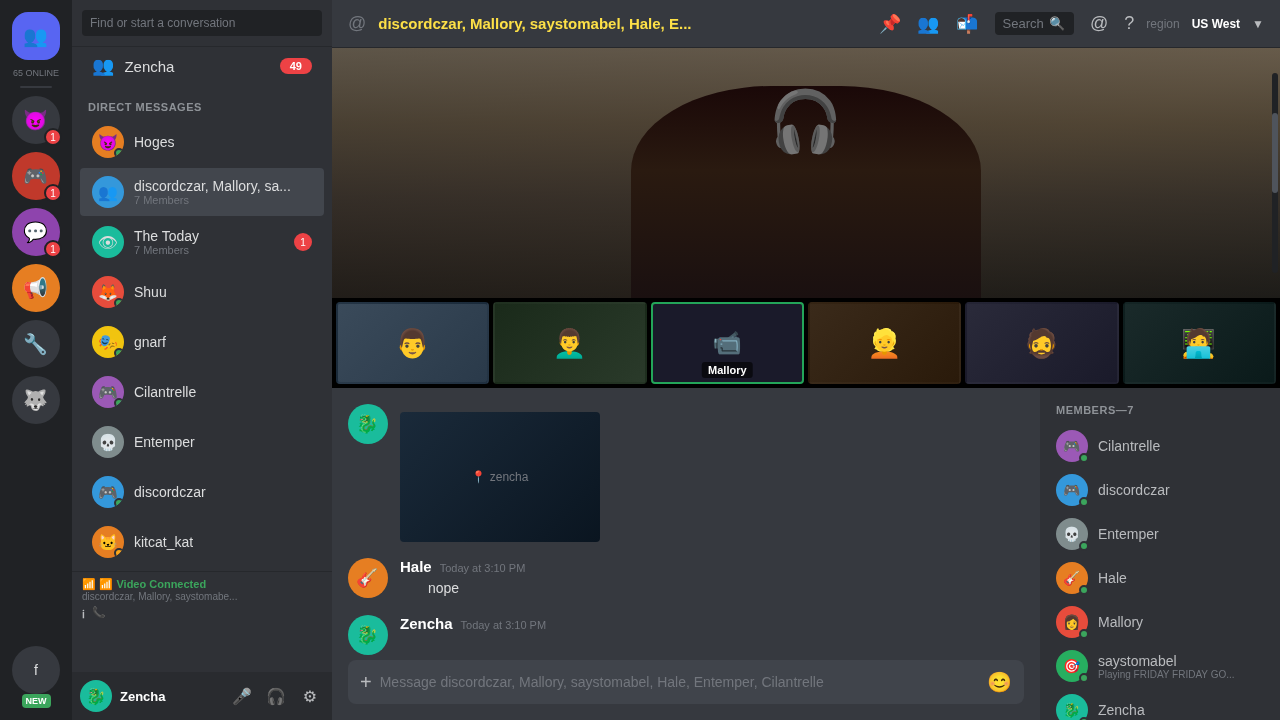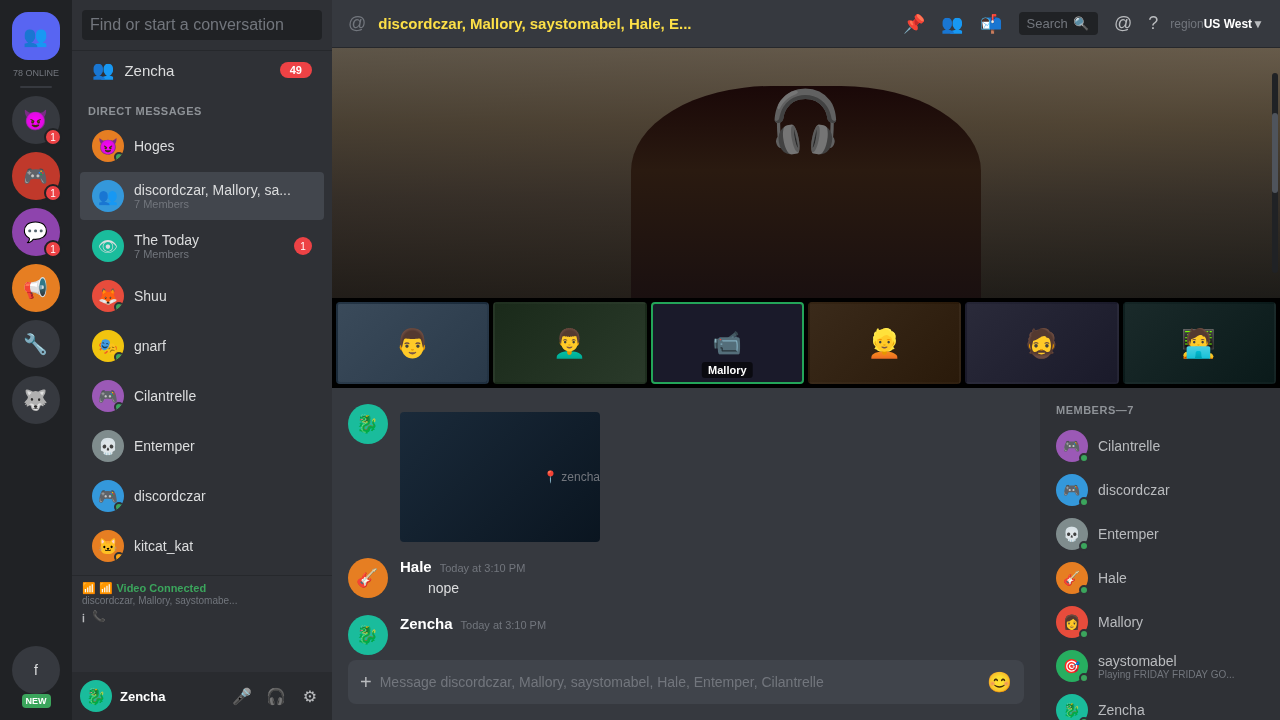--- a/index.html
+++ b/index.html
@@ -25,21 +25,21 @@
     .new-badge { background: #3ba55c; color: white; font-size: 9px; font-weight: 700; padding: 2px 4px; border-radius: 4px; margin-top: -4px; }
 
     
     #dm-sidebar {
       width: 260px; min-width: 260px; background: #2f3136; display: flex; flex-direction: column;
     }
     #search-bar {
       padding: 10px 10px; background: #2f3136; border-bottom: 1px solid #26282c;
     }
     #search-bar input {
-      width: 100%; background: #202225; border: none; border-radius: 4px; padding: 6px 8px; color: #dcddde; font-size: 16px; outline: none;
+      width: 100%; background: #202225; border: none; border-radius: 4px; padding: 6px 8px; color: #dcddde; font-size: 12px; outline: none;
     }
     #search-bar input::placeholder { color: #72767d; }
     .dm-section-header {
       padding: 16px 16px 4px; font-size: 11px; font-weight: 700; color: #8e9297; text-transform: uppercase; letter-spacing: 0.5px;
     }
     .friends-row {
       display: flex; align-items: center; padding: 8px 12px; cursor: pointer; border-radius: 4px; margin: 0 8px; justify-content: space-between;
     }
     .friends-left { display: flex; align-items: center; gap: 10px; }
     .friends-icon { font-size: 18px; color: #8e9297; }
@@ -86,21 +86,21 @@
       height: 48px; background: #36393f; border-bottom: 1px solid #26282c; display: flex; align-items: center; padding: 0 16px; gap: 12px; flex-shrink: 0;
     }
     .channel-title { font-size: 15px; font-weight: 700; color: #fde047; flex: 1; white-space: nowrap; overflow: hidden; text-overflow: ellipsis; }
     .top-bar-icons { display: flex; align-items: center; gap: 16px; }
     .top-bar-icon { color: #b9bbbe; cursor: pointer; font-size: 18px; }
     .search-box {
       display: flex; align-items: center; background: #202225; border-radius: 4px; padding: 4px 8px; gap: 6px; cursor: pointer;
     }
     .search-box span { color: #72767d; font-size: 13px; }
     .search-box-icon { color: #72767d; }
-    .region-selector { display: flex; align-items: center; gap: 0; color: #b9bbbe; font-size: 12px; cursor: pointer; }
+    .region-selector { display: flex; align-items: center; gap: 12px; color: #b9bbbe; font-size: 12px; cursor: pointer; }
 
     
     #video-area {
       background: #000; position: relative; flex-shrink: 0; height: 340px; display: flex; flex-direction: column;
     }
     #main-video {
       flex: 1; background: #1a1a1a; position: relative; overflow: hidden; display: flex; align-items: center; justify-content: center;
     }
 
     #thumbnail-strip {
@@ -176,21 +176,21 @@
     }
     .scrollbar-thumb { width: 6px; height: 40%; background: #4f545c; border-radius: 3px; position: absolute; top: 20%; }
   </style>
 </head>
 <body>
 
 <div id="server-bar">
   <div class="server-icon blue active">
     <span>👥</span>
   </div>
-  <span style="font-size:9px;color:#72767d;text-align:center;">78 ONLINE</span>
+  <span style="font-size:9px;color:#72767d;text-align:center;">65 ONLINE</span>
   <div class="server-separator"></div>
   <div class="server-icon dark" style="position:relative;">
     <span>😈</span>
     <span class="badge">1</span>
   </div>
   <div class="server-icon red" style="position:relative;">
     <span>🎮</span>
     <span class="badge">1</span>
   </div>
   <div class="server-icon purple" style="position:relative;">
@@ -423,21 +423,21 @@
 
   <div id="chat-area">
     <div id="messages-panel">
       <div id="messages-list">
 
         <div class="message-group">
           <div class="msg-avatar av-teal">
             <span>🐉</span>
           </div>
           <div class="msg-content">
-            <div class="chat-image" style="background:linear-gradient(135deg,#1a2a3a,#0a1520);justify-content:flex-end;">
+            <div class="chat-image" style="background:linear-gradient(135deg,#1a2a3a,#0a1520);">
               <div style="display:flex;flex-direction:column;align-items:center;justify-content:center;gap:8px;">
                 <span style="font-size:12px;color:#72767d;">📍 zencha</span>
               </div>
             </div>
           </div>
         </div>
 
         <div class="message-group">
           <div class="msg-avatar av-orange">
             <span>🎸</span>

